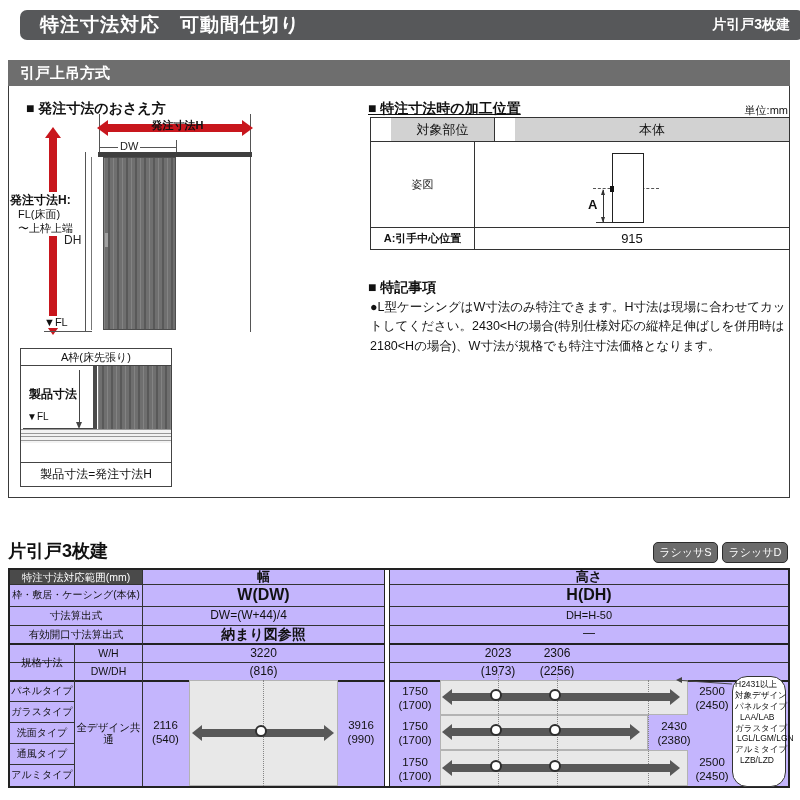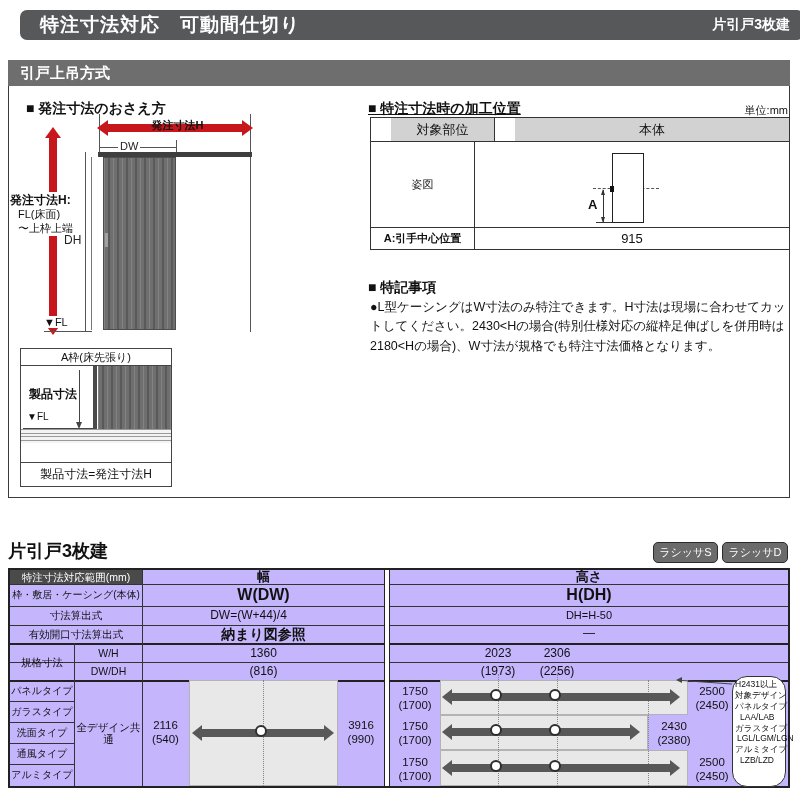--- a/index.html
+++ b/index.html
@@ -186,21 +186,21 @@
     <div class="cell" style="left:118px;top:36px;width:241px;height:19px;font-size:12px;">DW=(W+44)/4</div>
     <div class="cell" style="left:380px;top:36px;width:398px;height:19px;font-size:11px;">DH=H-50</div>
 
     <div class="cell" style="left:0;top:55px;width:132px;height:18px;">有効開口寸法算出式</div>
     <div class="cell" style="left:133px;top:55px;width:241px;height:18px;font-weight:bold;font-size:14px;">納まり図参照</div>
     <div class="cell" style="left:380px;top:55px;width:398px;height:18px;font-size:12px;">―</div>
 
     <div class="cell" style="left:0;top:75px;width:64px;height:35px;">規格寸法</div>
     <div class="cell" style="left:65px;top:75px;width:67px;height:17px;">W/H</div>
     <div class="cell" style="left:65px;top:93px;width:67px;height:17px;">DW/DH</div>
-    <div class="cell" style="left:133px;top:75px;width:241px;height:17px;font-size:12px;">1360</div>
+    <div class="cell" style="left:133px;top:75px;width:241px;height:17px;font-size:12px;">3220</div>
     <div class="cell" style="left:133px;top:93px;width:241px;height:17px;font-size:12px;">(816)</div>
     <div class="cell" style="left:458px;top:75px;width:60px;height:17px;font-size:12px;">2023</div>
     <div class="cell" style="left:517px;top:75px;width:60px;height:17px;font-size:12px;">2306</div>
     <div class="cell" style="left:458px;top:93px;width:60px;height:17px;font-size:12px;">(1973)</div>
     <div class="cell" style="left:517px;top:93px;width:60px;height:17px;font-size:12px;">(2256)</div>
 
     <div class="cell" style="left:0;top:110px;width:64px;height:21px;font-size:10px;">パネルタイプ</div>
     <div class="cell" style="left:0;top:131px;width:64px;height:21px;font-size:10px;">ガラスタイプ</div>
     <div class="cell" style="left:0;top:152px;width:64px;height:21px;font-size:10px;">洗面タイプ</div>
     <div class="cell" style="left:0;top:173px;width:64px;height:21px;font-size:10px;">通風タイプ</div>

